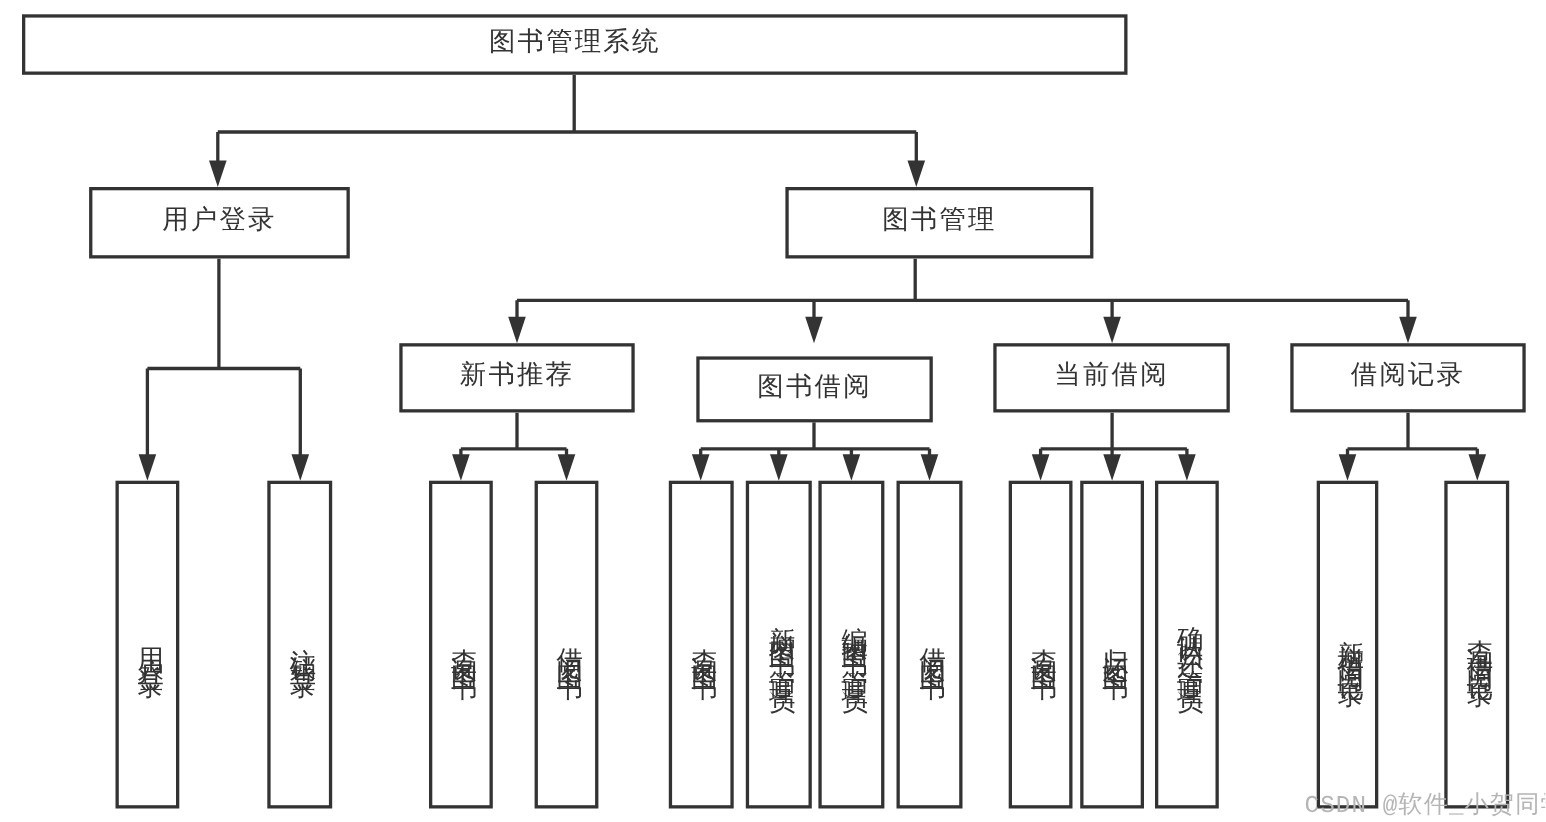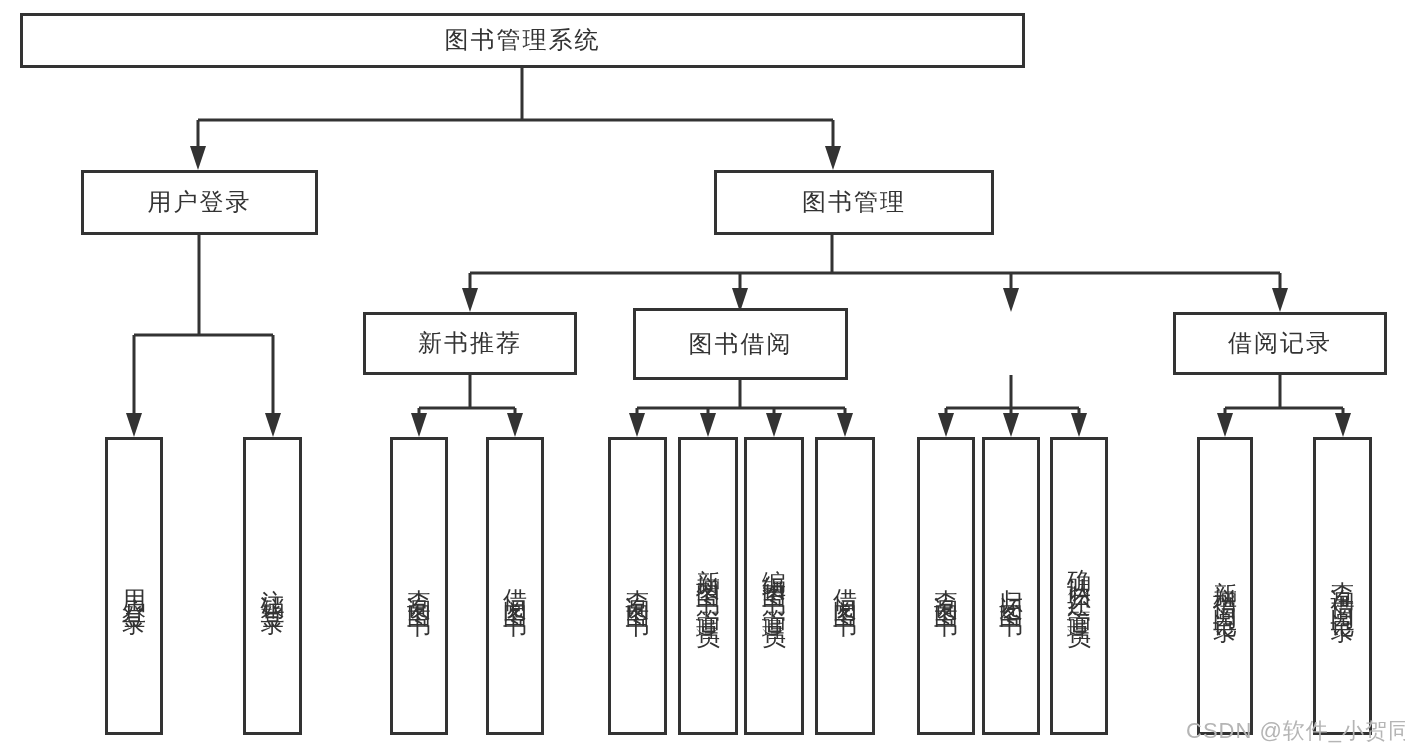--- a/index.html
+++ b/index.html
@@ -1,21 +1,21 @@
 <!DOCTYPE html>
 <html><head>
 <meta charset="utf-8">
 <style>
   html, body { margin: 0; padding: 0; background: #ffffff; }
   .stage {
     position: relative;
     width: 1405px;
     height: 747px;
     background: #ffffff;
-    font-family: Liberation Sans, sans-serif;
+    font-family: Liberation Mono, monospace;
     overflow: hidden;
   }
   .wires {
     position: absolute;
     left: 0; top: 0;
     width: 1405px; height: 747px;
     pointer-events: none;
   }
   .node {
     position: absolute;
@@ -102,22 +102,25 @@
   <div class="node" style="left:81px;top:170px;width:237px;height:65px">
     <span class="lbl">用户登录</span>
   </div>
   <div class="node" style="left:714px;top:170px;width:280px;height:65px">
     <span class="lbl">图书管理</span>
   </div>
 
   <div class="node" style="left:363px;top:312px;width:214px;height:63px">
     <span class="lbl">新书推荐</span>
   </div>
-  <div class="node" style="left:633px;top:308px;width:215px;height:72px">
+  <div class="node" style="left:633px;top:324px;width:215px;height:60px">
     <span class="lbl">图书借阅</span>
+  </div>
+  <div class="node" style="left:903px;top:312px;width:215px;height:63px">
+    <span class="lbl">当前借阅</span>
   </div>
   <div class="node" style="left:1173px;top:312px;width:214px;height:63px">
     <span class="lbl">借阅记录</span>
   </div>
 
   <div class="node vnode" style="left:105px;top:437px;width:58px;height:298px">
     <span class="lbl">用户登录</span>
   </div>
   <div class="node vnode" style="left:243px;top:437px;width:59px;height:298px">
     <span class="lbl">注销登录</span>

